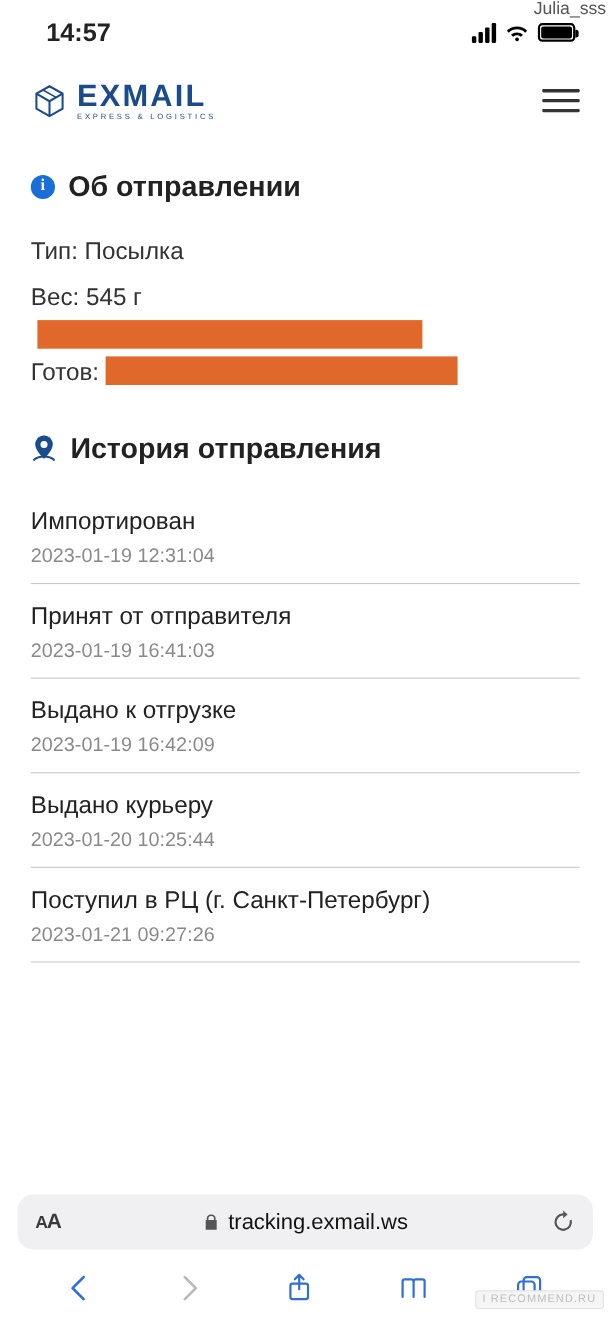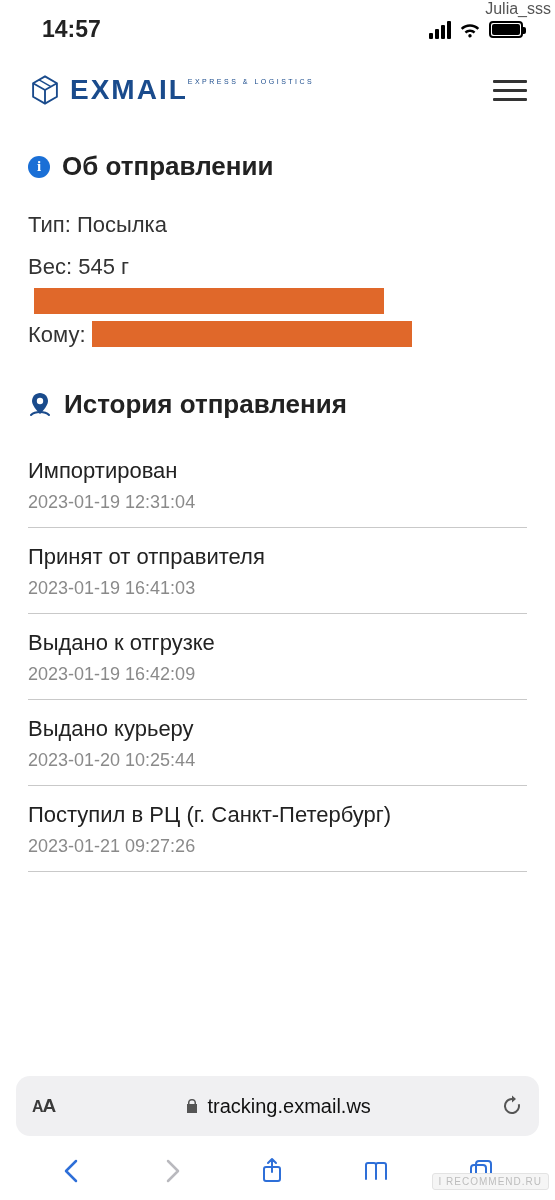--- a/index.html
+++ b/index.html
@@ -43,21 +43,21 @@
   }
   .battery::after { content:""; position:absolute; right:-5px; top:4px; width:3px; height:7px; background:#000; border-radius:0 2px 2px 0;}
   .battery .fill { background:#000; width:100%; height:100%; border-radius:2px;}
 
   
   .app-header {
     display:flex; justify-content:space-between; align-items:center;
     padding: 22px 28px 18px 28px;
   }
   .logo { display:flex; align-items:center; gap:8px; color:#1a4b8c; }
-  .logo-text { display:flex; flex-direction:row; line-height:1; }
+  .logo-text { display:flex; flex-direction:column; line-height:1; }
   .logo-main { font-size:28px; font-weight:800; letter-spacing:2px; color:#1a4b8c;}
   .logo-sub { font-size:7px; letter-spacing:2.5px; color:#1a4b8c; margin-top:2px;}
   .hamburger { display:flex; flex-direction:column; gap:6px; cursor:pointer;}
   .hamburger span { width:34px; height:3px; background:#333; border-radius:1px;}
 
   
   .content { padding: 12px 28px 0 28px; }
   .section-title {
     display:flex; align-items:center; gap:12px;
     font-size:26px; font-weight:600; color:#222;
@@ -87,21 +87,21 @@
   .history-status { font-size:22px; color:#222; margin-bottom:8px; }
   .history-time { font-size:18px; color:#8a8a8a; }
 
   
   .browser-bar {
     position:absolute; left:0; right:0; bottom:54px;
     padding: 8px 16px 10px 16px;
   }
   .address-box {
     background:#f0f0f2; border-radius:14px;
-    height:60px; display:flex; align-items:center;
+    height:50px; display:flex; align-items:center;
     padding:0 16px; gap:10px;
     color:#3a3a3a;
   }
   .aa { font-weight:600; font-size:16px; letter-spacing:-1px;}
   .aa .big { font-size:19px; }
   .addr-center { flex:1; display:flex; align-items:center; justify-content:center; gap:8px; font-size:20px; color:#111;}
   .lock svg{display:block;}
   .reload svg{display:block;}
 
   .toolbar {
@@ -178,21 +178,21 @@
     <span>Посылка</span>
   </div>
   <div class="kv-line">
     <span>Вес:</span>&nbsp;
     <span>545 г</span>
   </div>
   <div class="kv-line">
     <span class="redact r1"></span>
   </div>
   <div class="kv-line">
-    <span>Кому:</span>
+    <span>Готов:</span>
     <span class="redact r2"></span>
   </div>
 
   <div class="section-title" style="margin-top:34px;">
     <span class="history-icon">
       <svg width="24" height="26" viewBox="0 0 24 26">
         <path d="M12 1C7.6 1 4 4.6 4 9c0 5.5 8 13 8 13s8-7.5 8-13c0-4.4-3.6-8-8-8z" fill="#1a4b8c"></path>
         <circle cx="12" cy="9" r="3.2" fill="#fff"></circle>
         <path d="M3 23c2-2 6-3 9-3s7 1 9 3" stroke="#1a4b8c" stroke-width="2" fill="none" stroke-linecap="round"></path>
       </svg>

